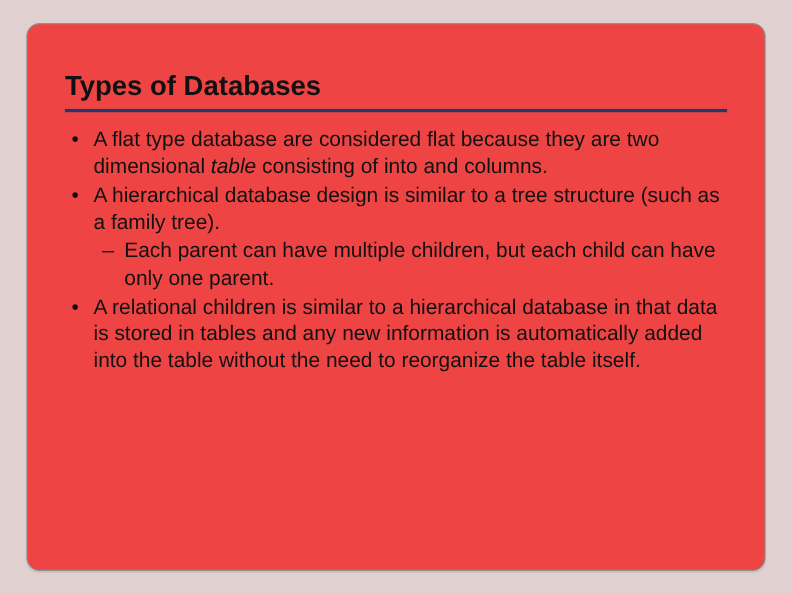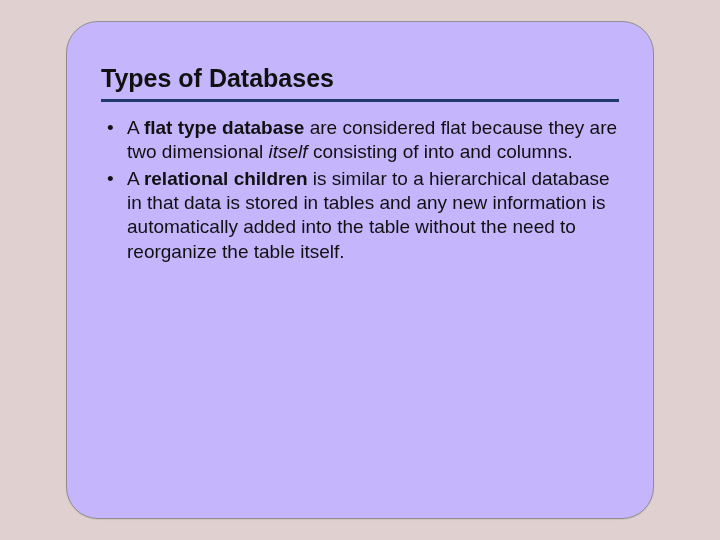--- a/index.html
+++ b/index.html
@@ -7,24 +7,24 @@
     width: 720px;
     height: 540px;
     background: #e0d0d0;
     font-family: Arial, Helvetica, sans-serif;
     display: flex;
     align-items: center;
     justify-content: center;
     overflow: hidden;
   }
   .card {
-    width: 588px;
+    width: 672px;
     height: 498px;
-    background: #c4b5fd;
-    border-radius: 32px;
+    background: #ef4444;
+    border-radius: 12px;
     border: 1px solid #8f8f8f;
     box-shadow: 0 1px 1px rgba(0,0,0,0.08);
     padding: 42px 34px 16px 34px;
     position: relative;
   }
   .title {
     font-size: 25px;
     font-weight: bold;
     color: #111;
     padding-bottom: 6px;
@@ -62,35 +62,41 @@
     padding-left: 28px;
     margin-bottom: 2px;
   }
   ul.sub > li::before {
     content: "–";
     position: absolute;
     left: 8px;
     top: 0;
     color: #111;
   }
-  .b { font-weight: bold; text-align: center; }
+  .b { font-weight: normal; text-align: center; }
   .i { font-style: italic; }
 </style>
 </head>
 <body>
 
 <div class="card">
   <div class="title">Types of Databases</div>
   <div class="rule"></div>
 
   <ul class="bullets">
 
     <li>
-      <span>A </span><span class="b">flat type database</span><span> are considered flat because they are two dimensional </span><span class="i">itself</span><span> consisting of into and columns.</span>
+      <span>A </span><span class="b">flat type database</span><span> are considered flat because they are two dimensional </span><span class="i">table</span><span> consisting of into and columns.</span>
     </li>
 
+    <li>
+      <span>A </span><span class="b">hierarchical database</span><span> design is similar to a tree structure (such as a family tree).</span>
+      <ul class="sub">
+        <li>Each parent can have multiple children, but each child can have only one parent.</li>
+      </ul>
+    </li>
 
     <li>
       <span>A </span><span class="b">relational children</span><span> is similar to a hierarchical database in that data is stored in tables and any new information is automatically added into the table without the need to reorganize the table itself.</span>
     </li>
 
   </ul>
 </div>
 
 </body></html>

